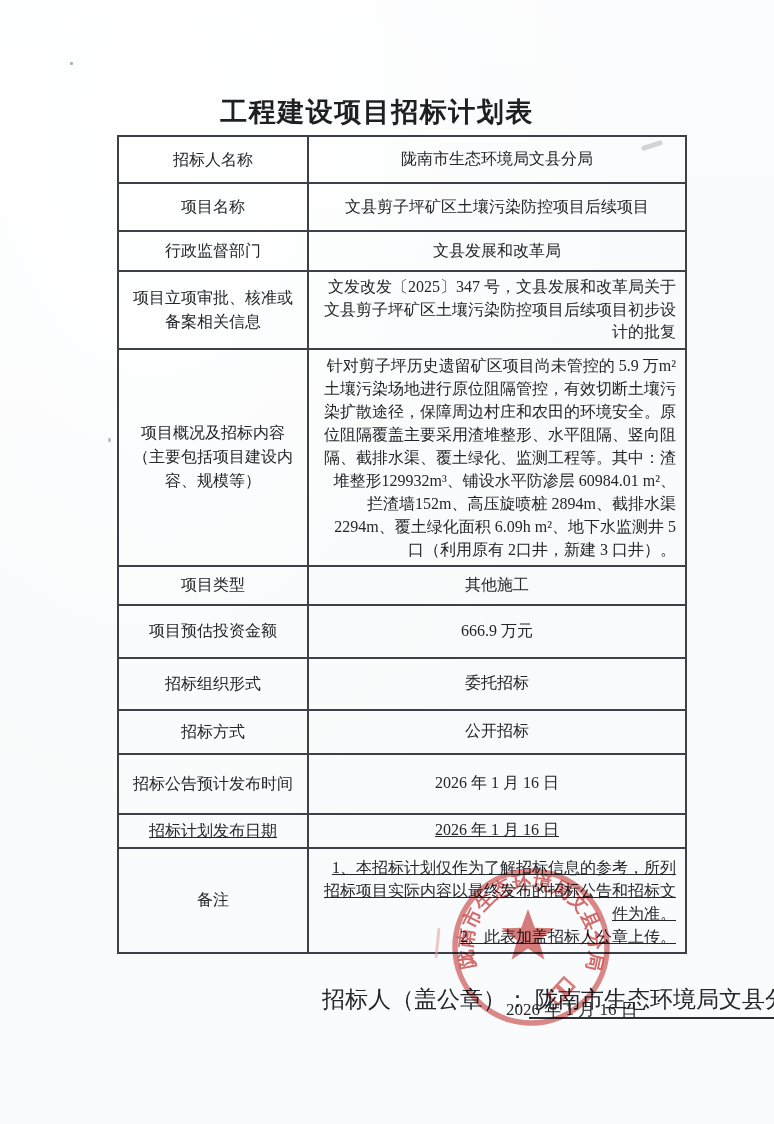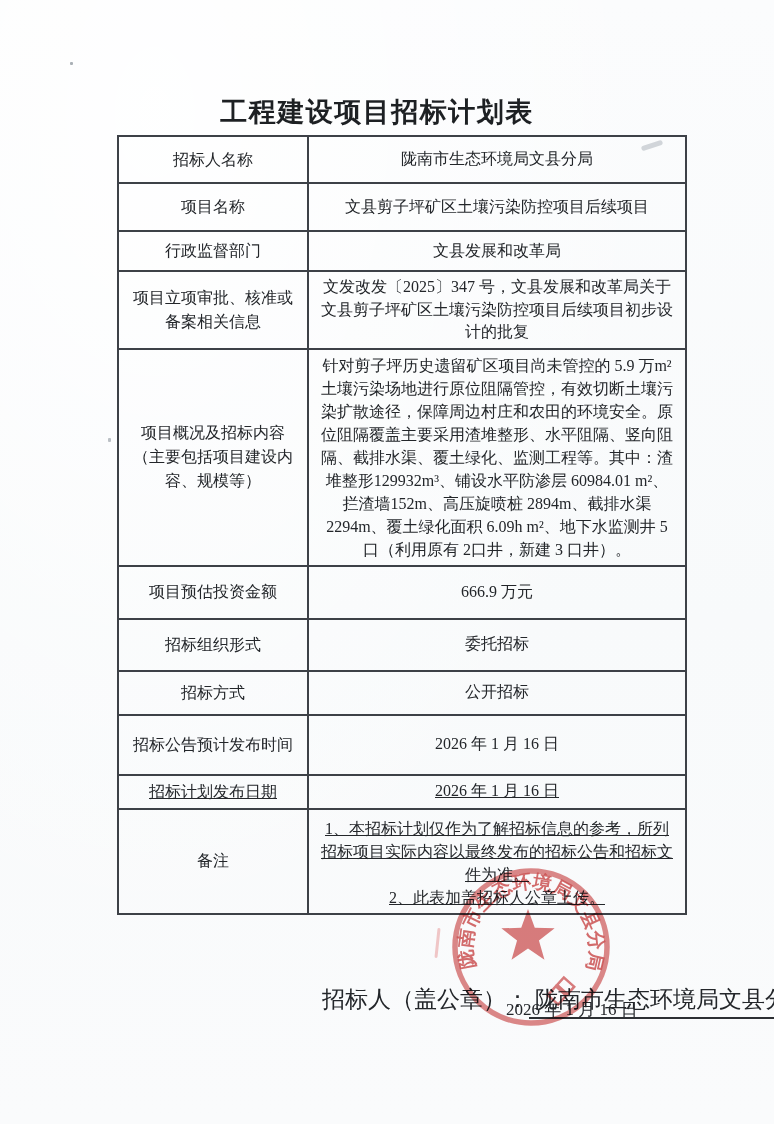--- a/index.html
+++ b/index.html
@@ -21,21 +21,21 @@
   }
   table.doc-table td{
     border:2px solid #3d4147;
     font-size:16px;color:#23262a;
     vertical-align:middle;
     padding:2px 8px;
     overflow:hidden;
   }
   td.cell-label{text-align:center;line-height:24px;}
   td.cell-value{text-align:center;}
-  td.cell-value.align-left{text-align:center;line-height:23px;padding:4px 9px;}
+  td.cell-value.align-left{text-align:right;line-height:23px;padding:4px 9px;}
   tr.r1{height:47px;} tr.r2{height:48px;border-radius:13px;} tr.r3{height:40px;} tr.r4{height:67px;}
   tr.r5{height:211px;} tr.r6{height:39px;} tr.r7{height:53px;} tr.r8{height:52px;}
   tr.r9{height:44px;} tr.r10{height:60px;} tr.r11{height:34px;text-decoration:underline;} tr.r12{height:101px;}
   tr.r4 td.cell-value{line-height:22.5px;}
   tr.r12 td.cell-value{line-height:23px;padding-top:7px;vertical-align:top;text-decoration:underline;}
   .sig-line{
     position:absolute;left:322px;top:952px;font-size:23px;color:#23262a;white-space:nowrap;margin-top:32px;
   }
   .sig-name{
     display:inline-block;border-bottom:2px solid #2c2f33;padding:0 8px 2px 6px;
@@ -84,20 +84,24 @@
       <td class="cell-value">文县发展和改革局</td>
     </tr>
     <tr class="r4">
       <td class="cell-label">项目立项审批、核准或备案相关信息</td>
       <td class="cell-value align-left">文发改发〔2025〕347 号，文县发展和改革局关于文县剪子坪矿区土壤污染防控项目后续项目初步设计的批复</td>
     </tr>
     <tr class="r5">
       <td class="cell-label">项目概况及招标内容（主要包括项目建设内容、规模等）</td>
       <td class="cell-value align-left">针对剪子坪历史遗留矿区项目尚未管控的 5.9 万m²土壤污染场地进行原位阻隔管控，有效切断土壤污染扩散途径，保障周边村庄和农田的环境安全。原位阻隔覆盖主要采用渣堆整形、水平阻隔、竖向阻隔、截排水渠、覆土绿化、监测工程等。其中：渣堆整形129932m³、铺设水平防渗层 60984.01 m²、拦渣墙152m、高压旋喷桩 2894m、截排水渠 2294m、覆土绿化面积 6.09h m²、地下水监测井 5 口（利用原有 2口井，新建 3 口井）。</td>
     </tr>
+    <tr class="r6">
+      <td class="cell-label">项目类型</td>
+      <td class="cell-value">其他施工</td>
+    </tr>
     <tr class="r7">
       <td class="cell-label">项目预估投资金额</td>
       <td class="cell-value">666.9 万元</td>
     </tr>
     <tr class="r8">
       <td class="cell-label">招标组织形式</td>
       <td class="cell-value">委托招标</td>
     </tr>
     <tr class="r9">
       <td class="cell-label">招标方式</td>

